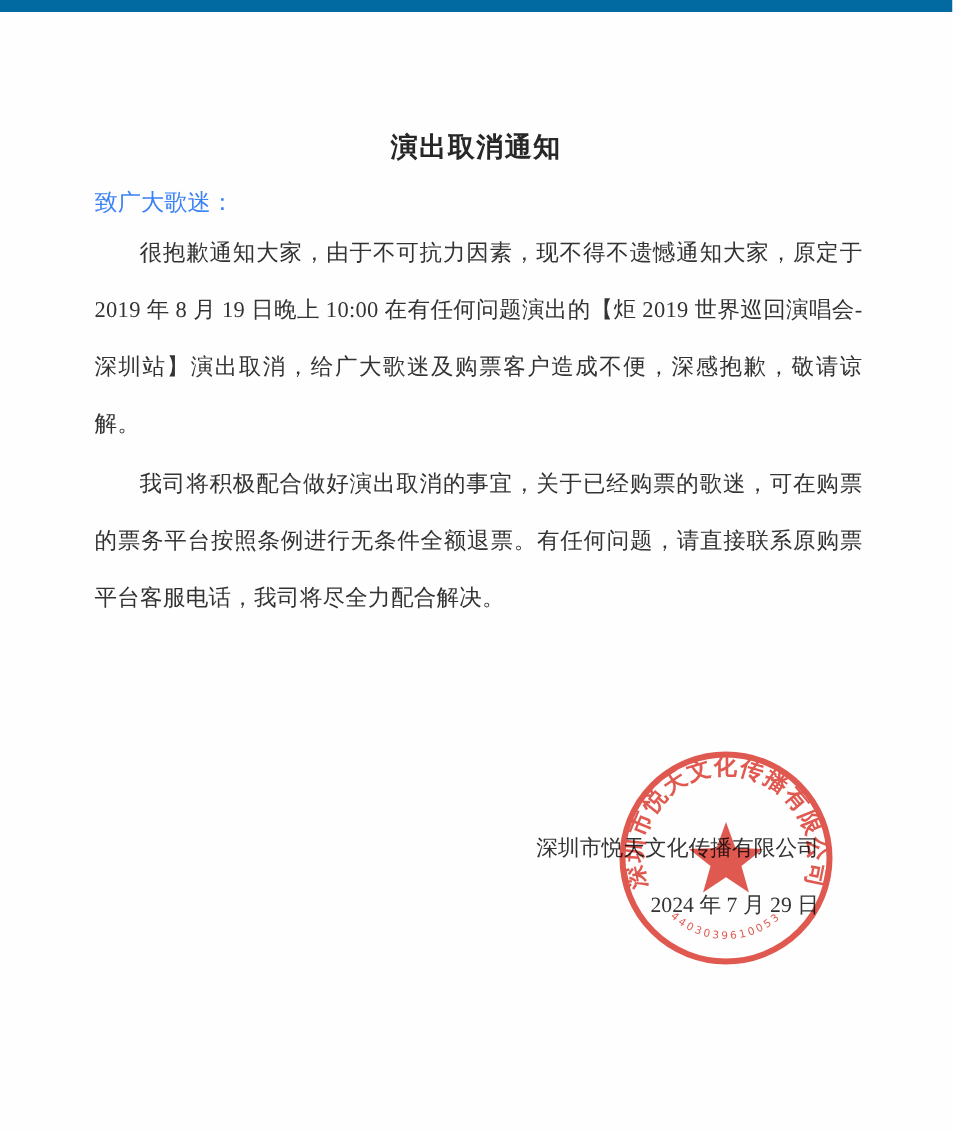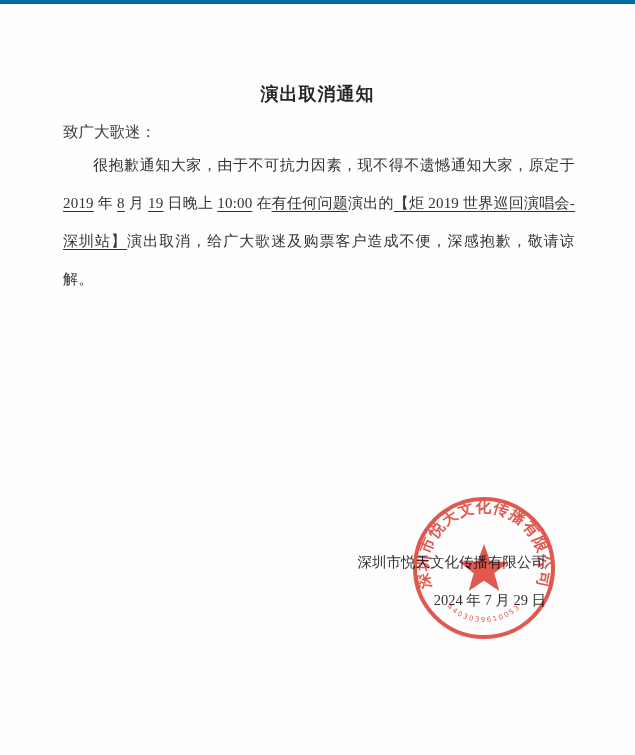--- a/index.html
+++ b/index.html
@@ -7,51 +7,51 @@
   body {
     background: #ffffff;
     font-family: "Liberation Serif", "DejaVu Serif", serif;
     overflow: hidden;
   }
   .page {
     position: relative;
     width: 635px;
     height: 755px;
     background: #fefefe;
-    border-top: 4px solid #0369a1;
+    border-top: 8px solid #0369a1;
     color: #333;
   }
   .title {
     padding-top: 78px;
     text-align: center;
     font-size: 18px;
     font-weight: bold;
     color: #272727;
     letter-spacing: 1px;
   }
   .content {
     width: 512px;
     margin: 0 60px 0 63px;
   }
   .salutation {
     margin-top: 14px;
     font-size: 15.5px;
     line-height: 24px;
-    color: #404040;
+    color: #3b82f6;
   }
   .para {
     font-size: 15px;
     line-height: 38px;
     text-align: justify;
     text-indent: 2em;
     letter-spacing: 0.2px;
     color: #333;
     margin-top: 2px;
   }
-  .u { text-decoration: underline; text-underline-offset: 3px; }
+  .u { text-underline-offset: 3px; }
   .signature {
     position: absolute;
     top: 539px;
     left: 0;
     width: 635px;
     padding-right: 89px;
     text-align: right;
     font-size: 14.5px;
     line-height: 38px;
     color: #333;
@@ -83,20 +83,21 @@
 <body>
 
 <div class="page">
 
   <div class="title">演出取消通知</div>
 
   <div class="content">
     <div class="salutation">致广大歌迷：</div>
     <div>
         <p class="para"><span>很抱歉通知大家，由于不可抗力因素，现不得不遗憾通知大家，原定于 </span><span class="u">2019</span><span> 年 </span><span class="u">8</span><span> 月 </span><span class="u">19</span><span> 日晚上 </span><span class="u">10:00</span><span> 在</span><span class="u">有任何问题</span><span>演出的</span><span class="u">【炬 2019 世界巡回演唱会-深圳站】</span><span>演出取消，给广大歌迷及购票客户造成不便，深感抱歉，敬请谅解。</span></p>
+        <p class="para"><span>我司将积极配合做好演出取消的事宜，关于已经购票的歌迷，可在购票的票务平台按照条例进行无条件全额退票。有任何问题，请直接联系原购票平台客服电话，我司将尽全力配合解决。</span></p>
       </div>
   </div>
 
   <div class="signature">
     <div>深圳市悦天文化传播有限公司</div>
     <div>2024 年 7 月 29 日</div>
   </div>
 
   <div class="seal">
     <svg viewBox="0 0 148 152" xmlns="http://www.w3.org/2000/svg">

